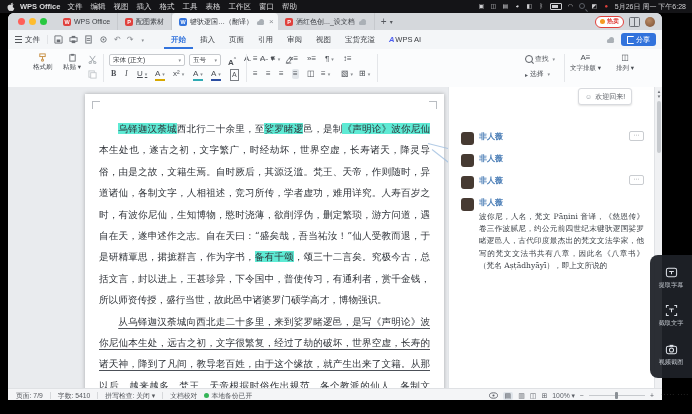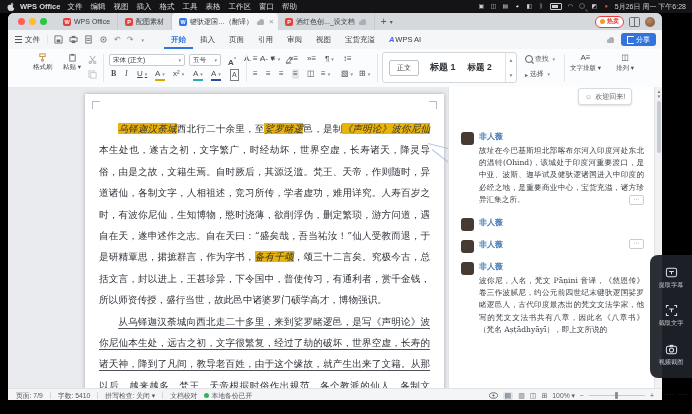--- a/index.html
+++ b/index.html
@@ -87,21 +87,21 @@
   .content{position:absolute;left:0;top:74px;width:100%;height:301px;background:#e9ebee;}
   .docarea{position:absolute;left:0;top:0;width:440px;height:100%;overflow:hidden;}
   .page{position:absolute;left:77px;top:7px;width:359px;height:420px;background:#fff;
     box-shadow:0 0 4px rgba(0,0,0,.28);box-sizing:border-box;padding:24px 14px 0 14px;}
   .cmark{position:absolute;width:7px;height:7px;border-color:#b9bdc2;}
   .cm-tl{left:7px;top:7px;border-left:1px solid #b9bdc2;border-top:1px solid #b9bdc2;}
   .cm-tr{right:7px;top:7px;border-right:1px solid #b9bdc2;border-top:1px solid #b9bdc2;}
   .para{font-family:"DejaVu Serif","Liberation Serif",serif;font-size:9.6px;line-height:21.4px;
     color:#2f3339;text-align:justify;text-indent:2em;margin:0;}
   .para.trans{text-decoration:underline;text-decoration-color:#4c5058;text-decoration-thickness:0.6px;text-underline-offset:3px;}
-  .hl{background:#eab308;font-style:italic;}
+  .hl{background:#5eead4;}
   .connector{position:absolute;height:1px;background:#9fbede;opacity:.8;transform-origin:left center;}
   
   .comments{position:absolute;left:440px;top:0;width:206px;height:100%;background:#fff;
     border-left:1px solid #e2e5e8;box-sizing:border-box;padding:44px 10px 0 12px;overflow:hidden;}
   .comment{position:relative;padding-left:18px;margin-bottom:11px;}
   .cavatar{position:absolute;left:0;top:1px;width:13px;height:13px;border-radius:3px;
     background:linear-gradient(135deg,#5a4a40,#2e2username825,#3c332c);background:#463a32;}
   .cauthor{font-size:8px;color:#4a7db6;font-weight:bold;margin-bottom:3px;}
   .ctext{font-size:7.6px;line-height:12.2px;color:#3a3f45;text-align:justify;
     font-family:"DejaVu Serif","Liberation Serif",serif;}
@@ -331,29 +331,20 @@
       <span class="gly" style="left:245px;top:20px;">≡</span>
       <span class="gly" style="left:258px;top:20px;">≡</span>
       <span class="gly" style="left:271px;top:20px;">≡</span>
       <span class="gly" style="left:284px;top:20px;background:#e2e6ea;border-radius:2px;padding:0 1px;">≡</span>
       <span class="gly" style="left:299px;top:20px;">◫</span>
       <span class="gly" style="left:313px;top:20px;">≡<span class="caret">▾</span></span>
       <span class="gly" style="left:333px;top:20px;">▧<span class="caret">▾</span></span>
       <span class="gly" style="left:351px;top:20px;">⊞<span class="caret">▾</span></span>
       <span class="tsep" style="left:369px;"></span>
 
-      <span class="styles-box">
-        <span class="style-chip">正文</span>
-        <span class="style-h1">标题 1</span>
-        <span class="style-h2">标题 2</span>
-        <span class="style-step">
-            <span>▲</span>
-            <span>▼</span>
-          </span>
-      </span>
 
       <span class="small2" style="left:517px;top:5px;">
         <span class="lens"></span>
         <span>查找</span>
           <span class="caret">▾</span>
       </span>
       <span class="small2" style="left:517px;top:20px;">
         <span style="font-size:6px;color:#5b5f66;">▸</span>
         <span>选择</span>
           <span class="caret">▾</span>
@@ -379,21 +370,20 @@
         </div>
         <span class="connector" style="left:420px;top:56px;width:26px;transform:rotate(14deg);"></span>
         <span class="connector" style="left:424px;top:62px;width:40px;transform:rotate(38deg);"></span>
       </div>
 
       <div class="comments">
 
           <div class="comment">
             <span class="cavatar"></span>
             <div class="cauthor">非人薇</div>
-            <div class="ctext">故址在今巴基斯坦北部喀布尔河入印度河处东北的温特(Ohind)，该城处于印度河重要渡口，是中亚、波斯、迦毕试及健驮逻诸国进入中印度的必经之地，是重要商业中心，宝货充溢，诸方珍异汇集之所。</div>
             <span class="cmore">⋯</span>
           </div>
 
           <div class="comment">
             <span class="cavatar"></span>
             <div class="cauthor">非人薇</div>
 
           </div>
 
           <div class="comment">

